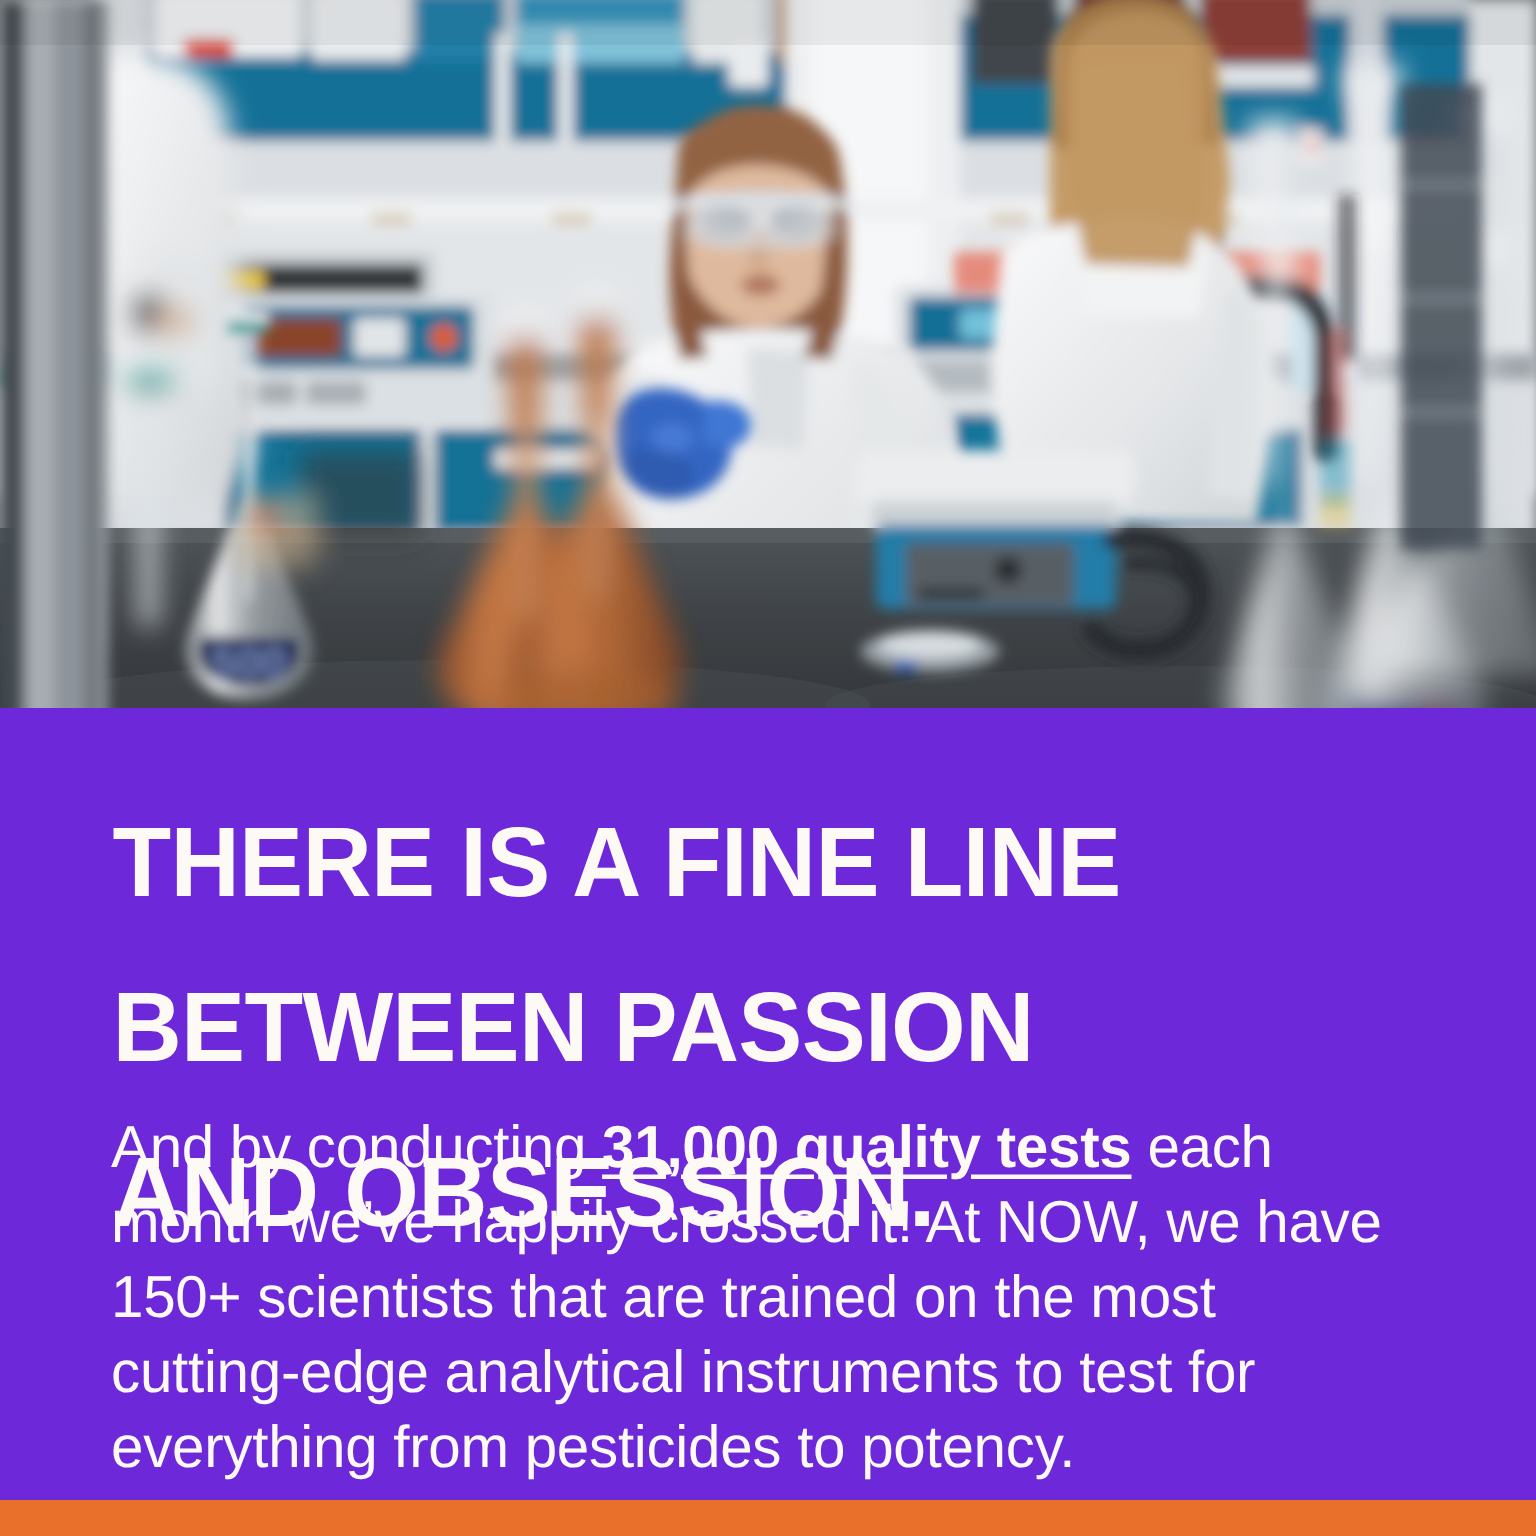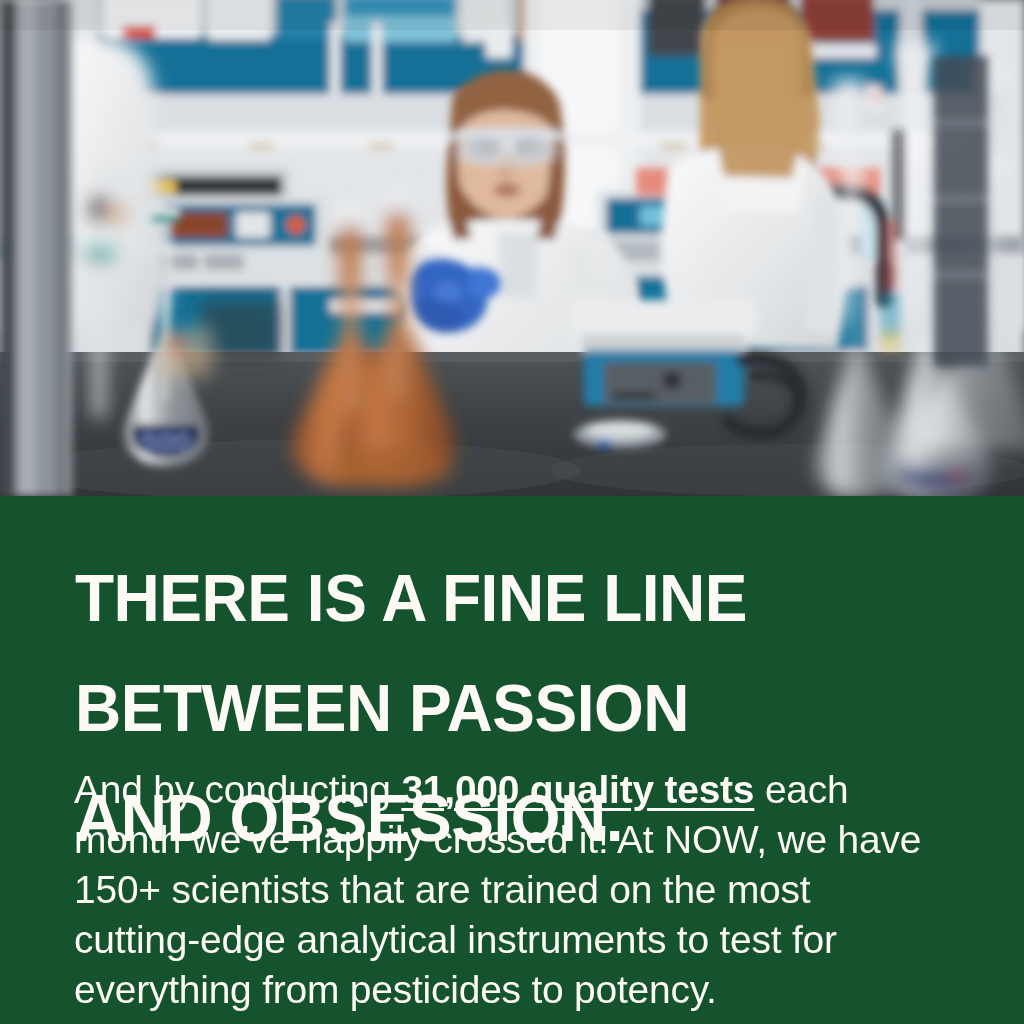--- a/index.html
+++ b/index.html
@@ -5,21 +5,21 @@
   html,body{margin:0;padding:0;background:#fff;}
   body{font-family:"Liberation Sans", sans-serif;}
   #card{
     position:relative;width:1024px;height:1024px;overflow:hidden;
     background:#E8702A;
   }
   
   #photo{position:absolute;left:0;top:0;width:1024px;height:496px;overflow:hidden;background:#6e7478;}
   #photo svg{display:block;width:1024px;height:496px;}
   
-  #panel{position:absolute;left:0;top:496px;width:1024px;height:528px;background:#14532d;}
+  #panel{position:absolute;left:0;top:472px;width:1024px;height:528px;background:#6d28d9;}
   #headline{
     position:absolute;left:75px;top:20px;width:900px;
     color:#fdfaf6;
     font-family:"Liberation Sans", sans-serif;
     font-weight:bold;
     font-size:66px;
     line-height:55px;
     letter-spacing:-0.5px;
     transform:scaleX(0.97);
     transform-origin:left top;

